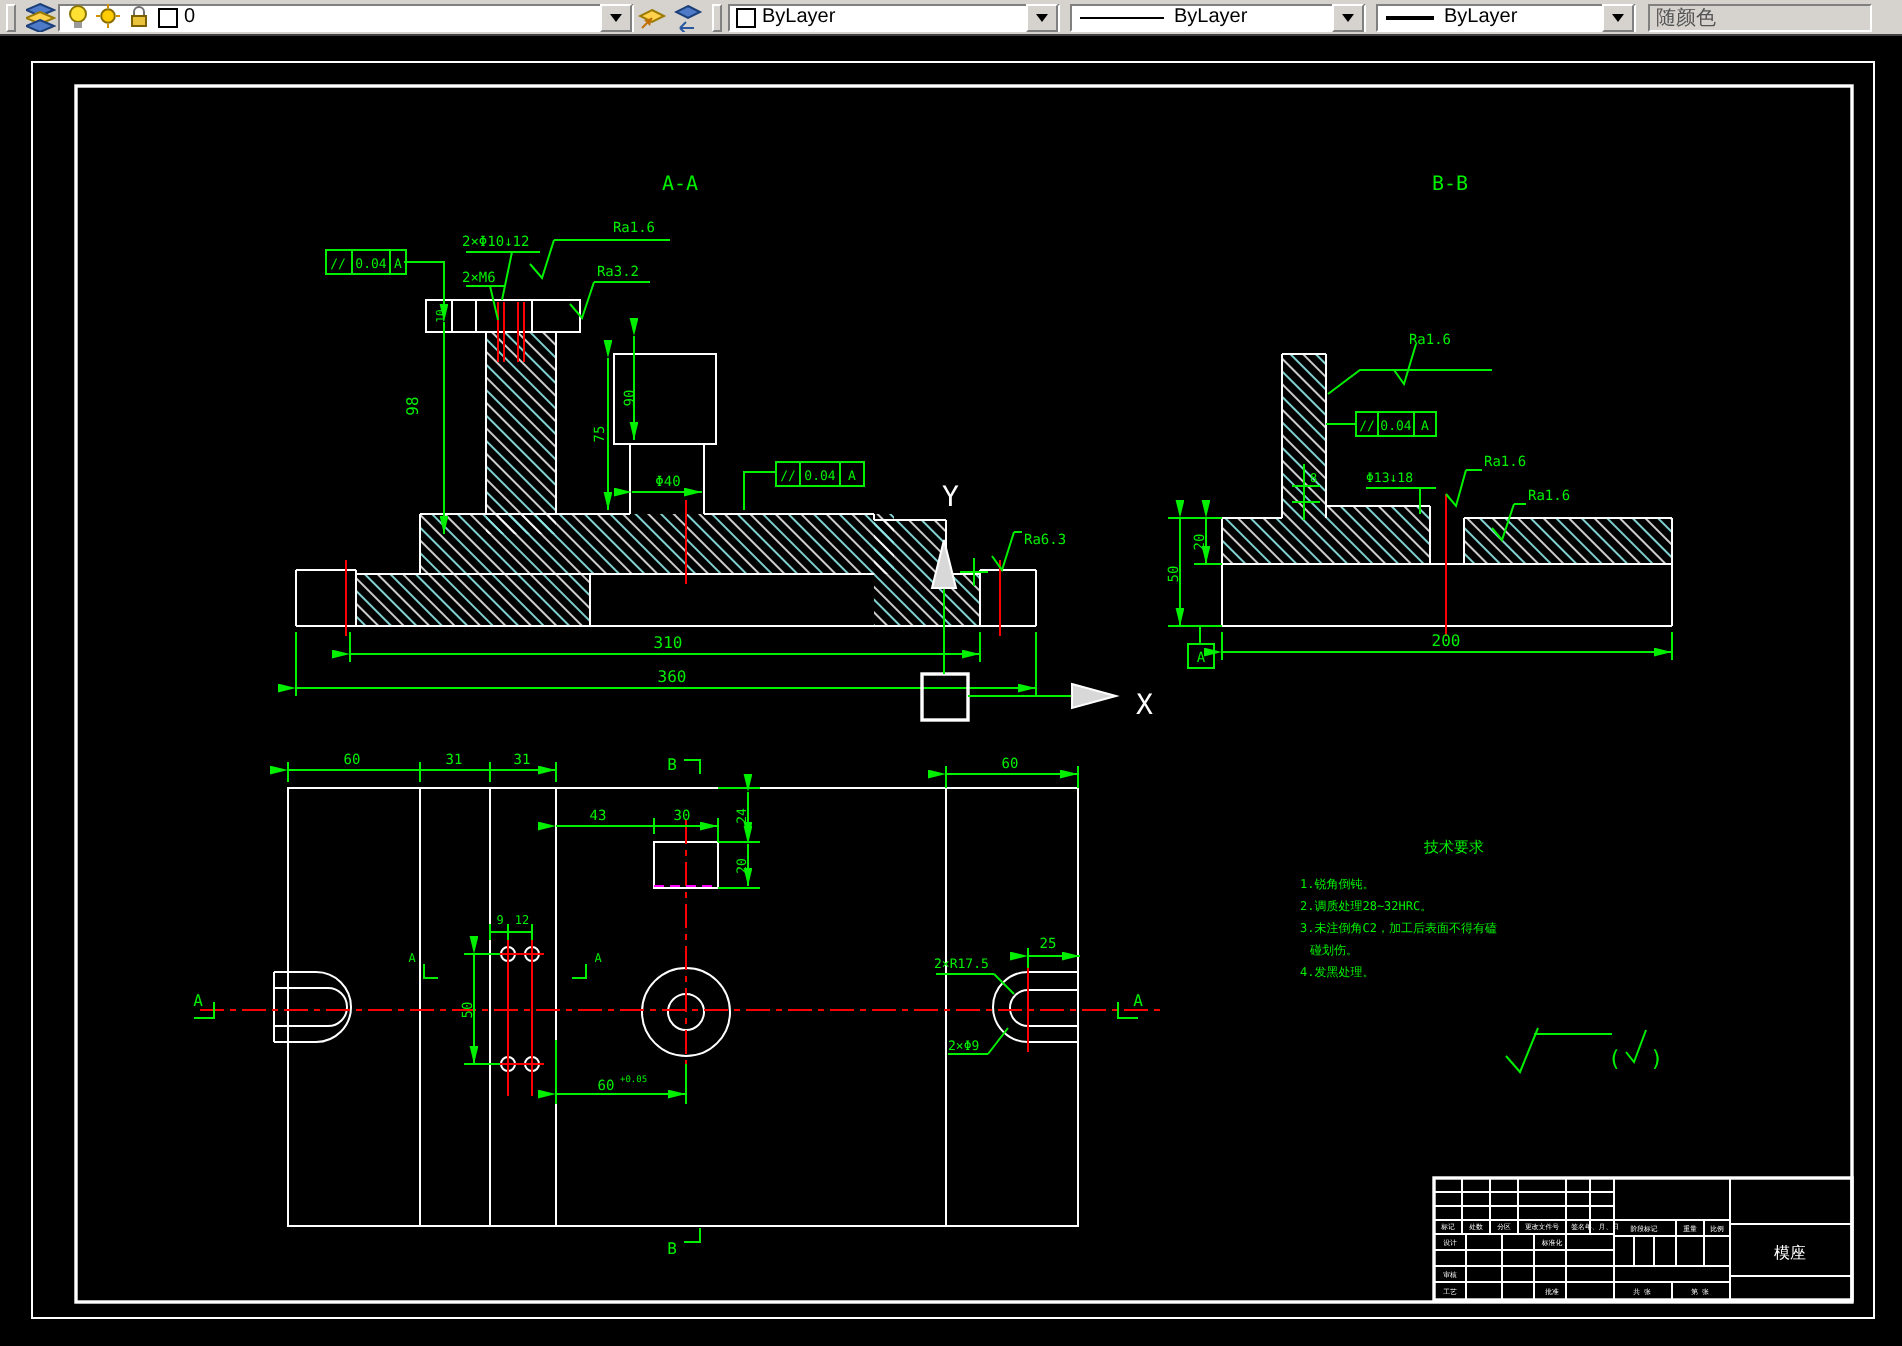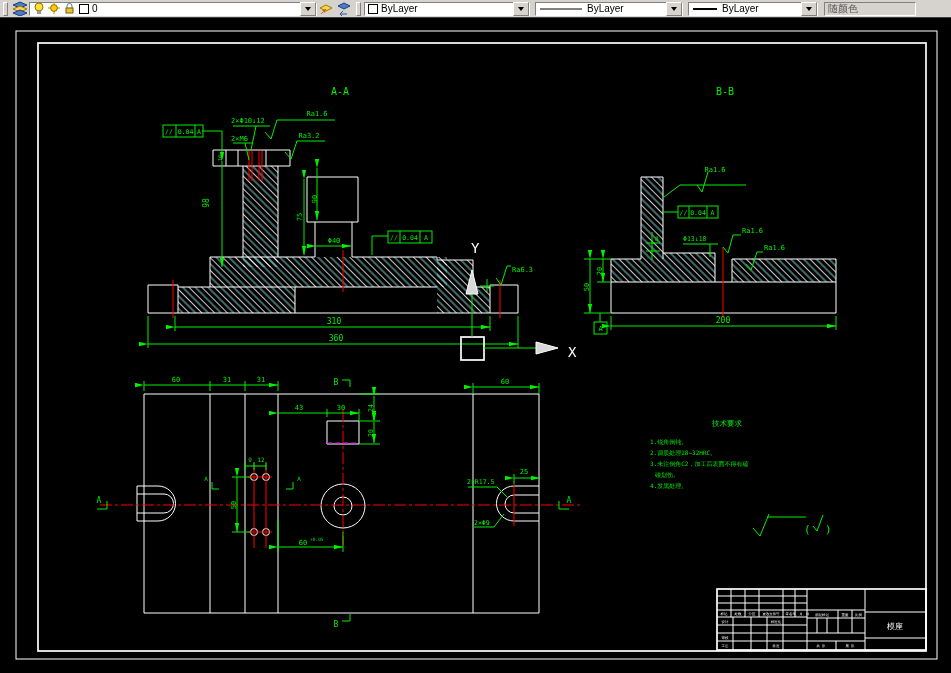--- a/index.html
+++ b/index.html
@@ -98,21 +98,21 @@
   </div>
   <div class="combo" style="width:130px;margin-left:5px">
     <svg width="26" height="8" style="margin-right:4px">
       <line x1="1" y1="4" x2="25" y2="4" stroke="#000" stroke-width="2"></line>
     </svg>
     <span class="lbl">ByLayer</span>
     <span class="dd">
         <span class="arr"></span>
       </span>
   </div>
-  <div class="combo dis" style="width:92px;margin-left:6px">
+  <div class="combo dis" style="width:112px;margin-left:6px">
     <span class="lbl">随颜色</span>
   </div>
 </div>
 
 <svg class="cad" width="951" height="673" viewBox="0 0 951 673">
   <defs>
     <pattern id="hatch" patternUnits="userSpaceOnUse" width="9" height="9" patternTransform="rotate(45)">
       <line x1="0" y1="2" x2="9" y2="2" stroke="#8fe8e8" stroke-width="0.9"></line>
       <line x1="0" y1="6.5" x2="9" y2="6.5" stroke="#ffffff" stroke-width="0.8"></line>
     </pattern>

